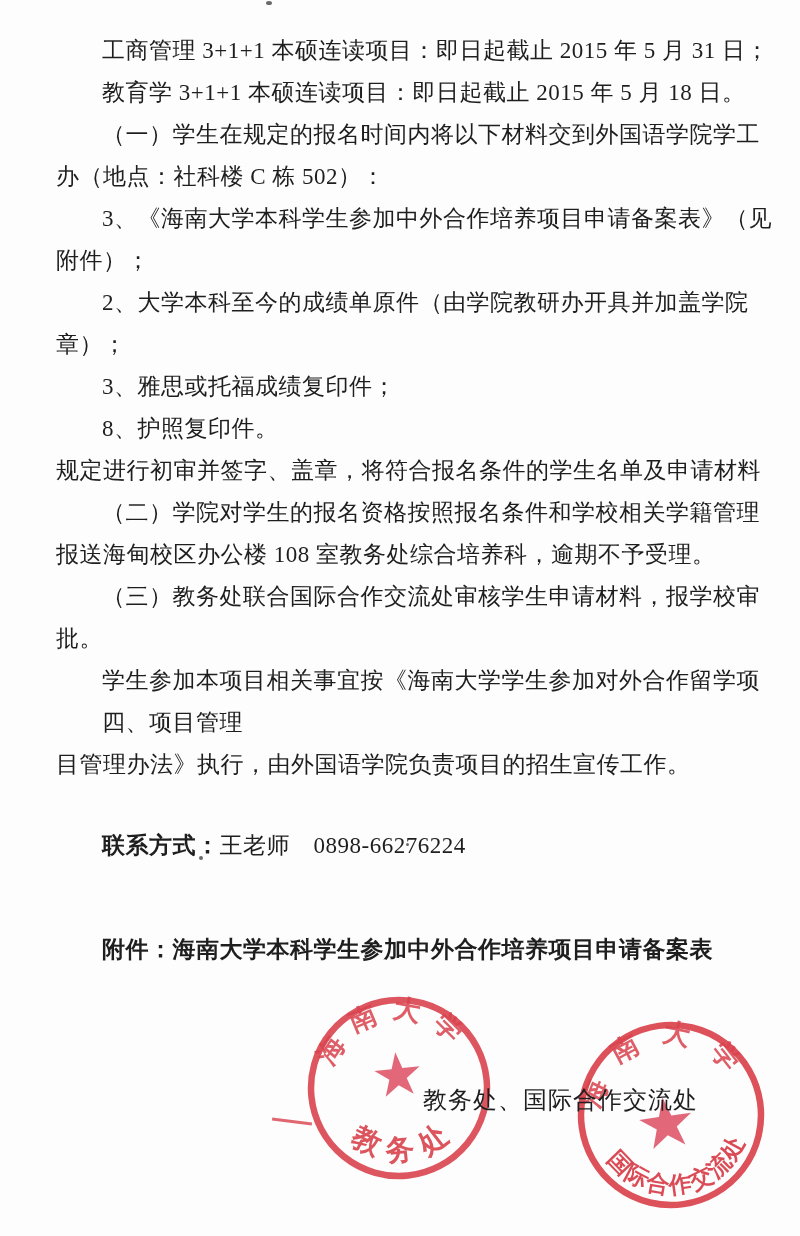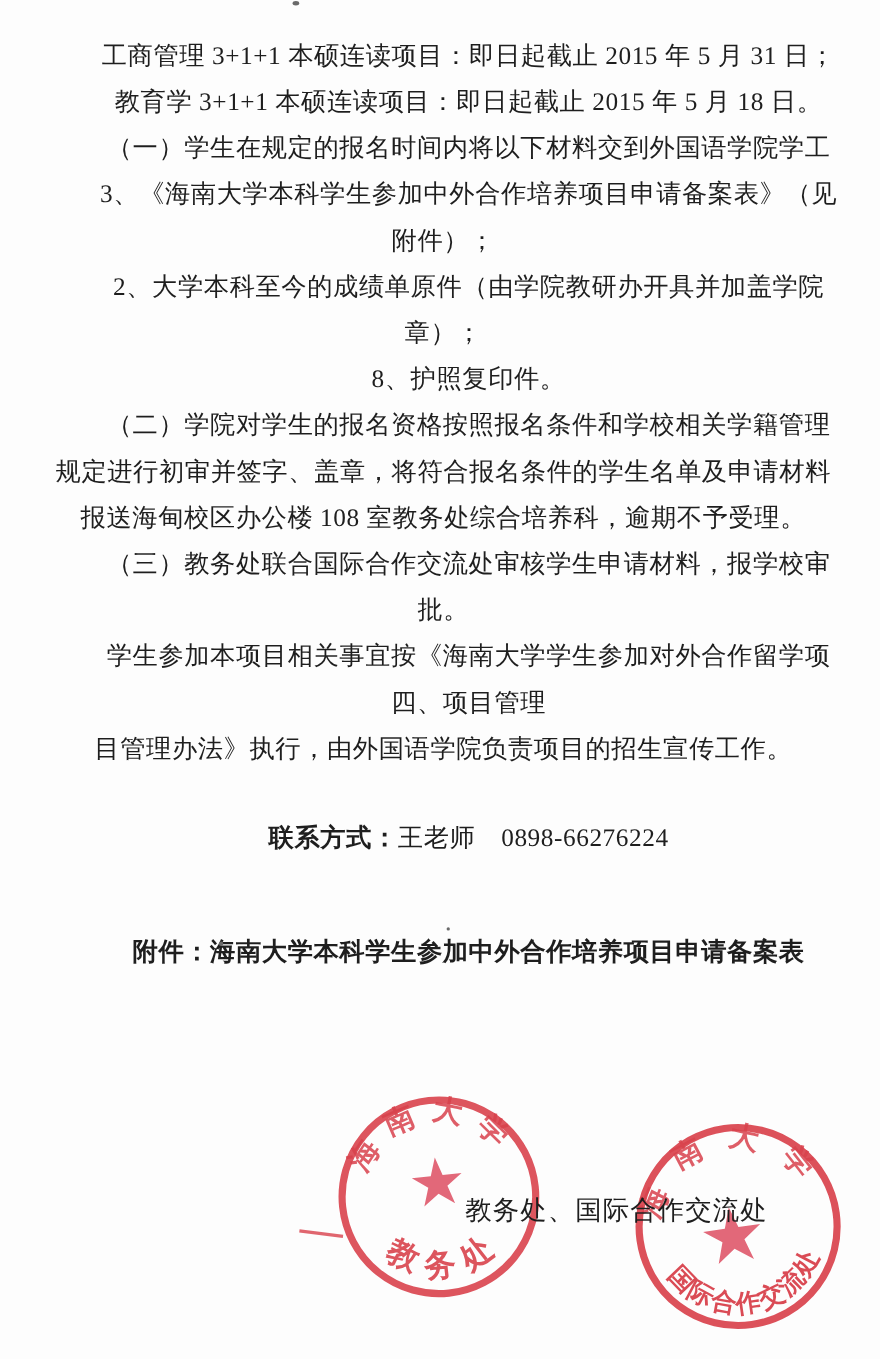--- a/index.html
+++ b/index.html
@@ -1,18 +1,18 @@
 <!DOCTYPE html>
 <html><head>
 <meta charset="utf-8">
 <style>
   html,body{margin:0;padding:0;}
   body{width:800px;height:1236px;background:#ffffff;font-family:"Liberation Serif","DejaVu Serif",serif;}
   .page{position:relative;width:800px;height:1236px;background:#fdfdfd;overflow:hidden;color:#1e1e1e;}
-  .doc-body{position:absolute;left:40px;top:30px;width:726px;text-align:center;}
+  .doc-body{position:absolute;left:56px;top:30px;width:726px;}
   .line{font-size:23px;line-height:42px;letter-spacing:0.5px;white-space:nowrap;color:#1e1e1e;}
   .ind{padding-left:46px;}
   .b{font-weight:700;}
   .gap-contact{margin-top:39px;}
   .gap-attach{margin-top:62px;}
   .sig-org{position:absolute;left:423px;top:1084px;font-size:24px;letter-spacing:1px;white-space:nowrap;z-index:3;}
   .sig-date{position:absolute;left:456px;top:1127px;font-size:24px;letter-spacing:1px;white-space:nowrap;z-index:3;}
   .stamp{position:absolute;mix-blend-mode:multiply;opacity:0.93;z-index:2;}
   .stamp-left{left:297px;top:986px;}
   .stamp-right{left:569px;top:1013px;}
@@ -25,27 +25,29 @@
 </style>
 </head>
 <body>
 
 <div class="page">
 
   <div class="doc-body">
     <div class="line ind">工商管理 3+1+1 本硕连读项目：即日起截止 2015 年 5 月 31 日；</div>
     <div class="line ind">教育学 3+1+1 本硕连读项目：即日起截止 2015 年 5 月 18 日。</div>
     <div class="line ind">（一）学生在规定的报名时间内将以下材料交到外国语学院学工</div>
+    <div class="line">办（地点：社科楼 C 栋 502）：</div>
     <div class="line ind">3、《海南大学本科学生参加中外合作培养项目申请备案表》（见</div>
     <div class="line">附件）；</div>
     <div class="line ind">2、大学本科至今的成绩单原件（由学院教研办开具并加盖学院</div>
     <div class="line">章）；</div>
+    <div class="line ind">3、雅思或托福成绩复印件；</div>
     <div class="line ind">8、护照复印件。</div>
+    <div class="line">规定进行初审并签字、盖章，将符合报名条件的学生名单及申请材料</div>
     <div class="line ind">（二）学院对学生的报名资格按照报名条件和学校相关学籍管理</div>
-    <div class="line">规定进行初审并签字、盖章，将符合报名条件的学生名单及申请材料</div>
     <div class="line">报送海甸校区办公楼 108 室教务处综合培养科，逾期不予受理。</div>
     <div class="line ind">（三）教务处联合国际合作交流处审核学生申请材料，报学校审</div>
     <div class="line">批。</div>
     <div class="line ind">学生参加本项目相关事宜按《海南大学学生参加对外合作留学项</div>
     <div class="line ind">四、项目管理</div>
     <div class="line">目管理办法》执行，由外国语学院负责项目的招生宣传工作。</div>
 
     <div class="line ind gap-contact">
       <span class="b">联系方式：</span><span>王老师　0898-66276224</span>
     </div>

